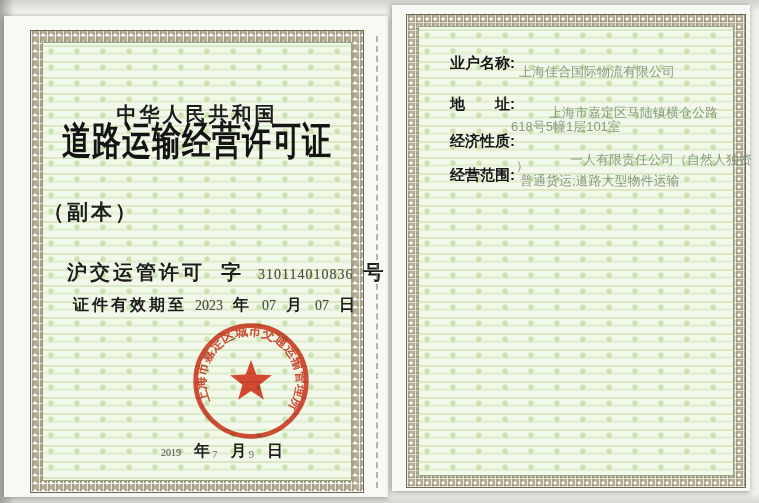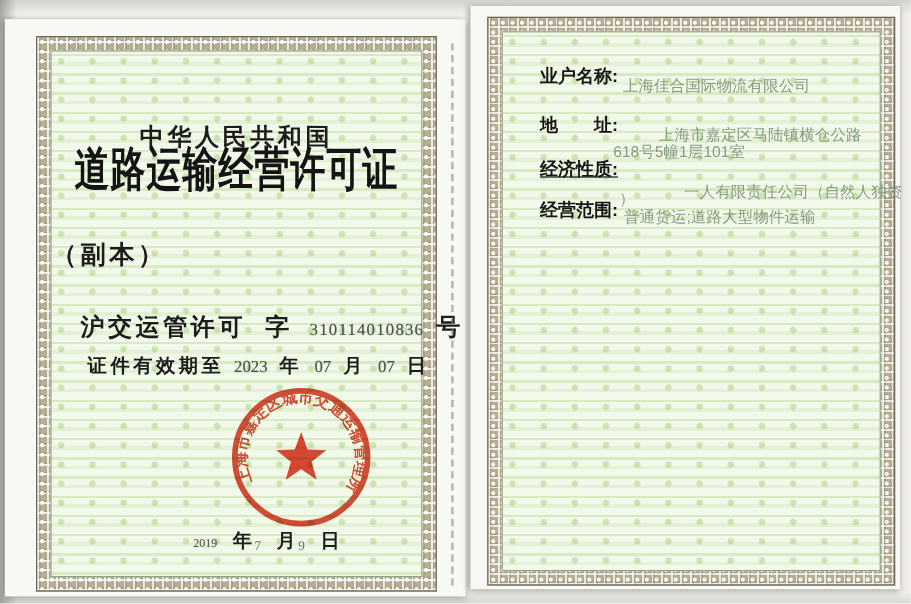--- a/index.html
+++ b/index.html
@@ -59,21 +59,21 @@
   .seal svg{width:124px;height:124px;}
   .seal-ring{fill:none;stroke:#d8402a;stroke-width:5;}
   .seal-text-path{fill:#d8402a;font-size:13.5px;font-weight:700;letter-spacing:0;}
   .seal-star{fill:#df3a24;}
 
   
   .flabel{position:absolute;left:31px;font-family:"Liberation Sans","DejaVu Sans",sans-serif;font-size:15px;font-weight:700;color:#161616;white-space:nowrap;}
   .fvalue{position:absolute;font-family:"Liberation Sans","DejaVu Sans",sans-serif;font-size:13px;color:#81957b;white-space:nowrap;opacity:.95;}
   .l1{top:27px;} .v1{left:100px;top:36px;}
   .l2{top:68px;} .v2a{left:118px;top:77px;margin-left:12px;} .v2b{left:92px;top:91px;}
-  .l3{top:105px;text-decoration:underline;} .v3a{left:110px;top:124px;margin-left:41px;} .v3b{left:97px;top:130px;}
+  .l3{top:105px;} .v3a{left:110px;top:124px;margin-left:41px;} .v3b{left:97px;top:130px;}
   .l4{top:139px;} .v4{left:101px;top:145px;}
 </style>
 </head>
 <body>
 
 <div class="scene">
 
   <div class="page page-left">
     <div class="frame frame-left">
       <div class="guilloche">

